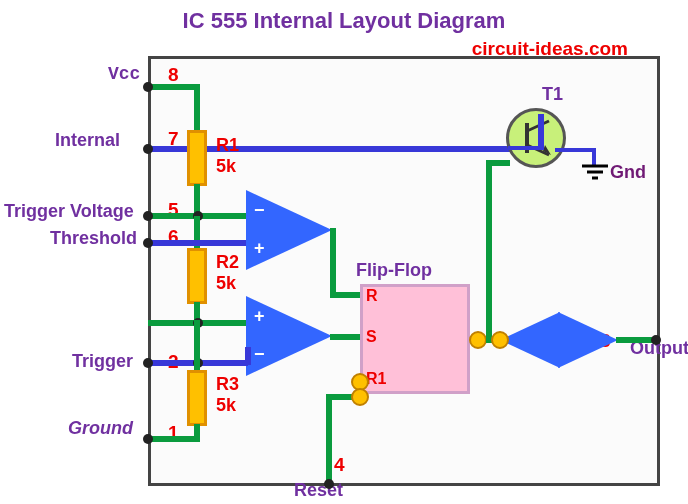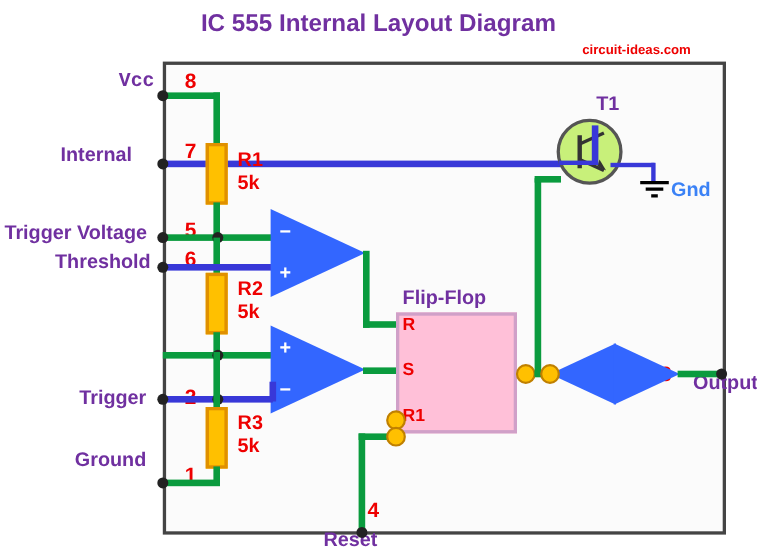--- a/index.html
+++ b/index.html
@@ -19,21 +19,21 @@
     color: #7030a0;
     font-size: 22px;
     font-weight: bold;
   }
   .attribution {
     position: absolute;
     top: 38px;
     right: 60px;
     color: #e00;
     font-weight: bold;
-    font-size: 12px;
+    font-size: 19px;
   }
   .chip-body {
     position: absolute;
     left: 148px;
     top: 56px;
     width: 512px;
     height: 430px;
     background: #fbfbfb;
     border: 3px solid #444;
     box-sizing: border-box;
@@ -161,21 +161,21 @@
 <div class="title">IC 555 Internal Layout Diagram</div>
 <div class="attribution">circuit-ideas.com</div>
 
 <div class="chip-body"></div>
 
 <div class="pin-label" style="left:108px; top:64px;font-family:Liberation Mono, monospace;">Vcc</div>
 <div class="pin-label" style="left:55px; top:130px;">Internal</div>
 <div class="pin-label" style="left:4px; top:201px;">Trigger Voltage</div>
 <div class="pin-label" style="left:50px; top:228px;">Threshold</div>
 <div class="pin-label" style="left:72px; top:351px;">Trigger</div>
-<div class="pin-label" style="left:68px; top:408px;">Ground</div>
+<div class="pin-label" style="left:68px; top:418px;font-style:italic;">Ground</div>
 <div class="pin-label" style="left:630px; top:338px;">Output</div>
 <div class="pin-label" style="left:294px; top:480px;">Reset</div>
 
 <div class="pin-num" style="left:168px; top:64px;">8</div>
 <div class="pin-num" style="left:168px; top:128px;">7</div>
 <div class="pin-num" style="left:168px; top:199px;">5</div>
 <div class="pin-num" style="left:168px; top:226px;">6</div>
 <div class="pin-num" style="left:168px; top:351px;">2</div>
 <div class="pin-num" style="left:168px; top:422px;">1</div>
 <div class="pin-num" style="left:600px; top:330px;">3</div>
@@ -230,21 +230,21 @@
 <div class="line-g" style="left:194px; top:320px; width:6px; height:52px;"></div>
 <div class="resistor" style="left:187px; top:370px;"></div>
 <div class="comp-label" style="left:216px; top:374px;">R3</div>
 <div class="comp-label" style="left:216px; top:395px;">5k</div>
 <div class="line-g" style="left:194px; top:424px; width:6px; height:16px;"></div>
 
 <div class="line-g" style="left:148px; top:436px; width:52px; height:6px;"></div>
 <div class="node" style="left:148px; top:439px;"></div>
 
 <div class="flipflop"></div>
-<div class="misc-label" style="left:366px; top:260px; color:#7030a0;">Flip-Flop</div>
+<div class="misc-label" style="left:356px; top:260px; color:#7030a0;">Flip-Flop</div>
 <div class="ff-label" style="left:366px; top:287px;">R</div>
 <div class="ff-label" style="left:366px; top:328px;">S</div>
 <div class="ff-label" style="left:366px; top:370px;">R1</div>
 <div class="node-y" style="left:360px; top:382px;"></div>
 
 <div class="line-g" style="left:326px; top:394px; width:36px; height:6px;"></div>
 <div class="line-g" style="left:326px; top:394px; width:6px; height:90px;"></div>
 <div class="node" style="left:329px; top:484px;"></div>
 <div class="node-y" style="left:360px; top:397px;"></div>
 
@@ -274,13 +274,13 @@
 
 <div class="line-b" style="left:555px; top:148px; width:40px; height:4px;"></div>
 <div class="line-b" style="left:592px; top:148px; width:4px; height:18px;"></div>
 <div class="gnd-sym" style="left:580px; top:164px;">
   <svg width="30" height="18">
     <line x1="2" y1="2" x2="28" y2="2" stroke="#000" stroke-width="3"></line>
     <line x1="7" y1="8" x2="23" y2="8" stroke="#000" stroke-width="3"></line>
     <line x1="12" y1="14" x2="18" y2="14" stroke="#000" stroke-width="3"></line>
   </svg>
 </div>
-<div class="misc-label" style="left:610px; top:162px; color:#3b82f6;">Gnd</div>
+<div class="misc-label" style="left:610px; top:162px; color:#701a75;">Gnd</div>
 
 </body></html>

